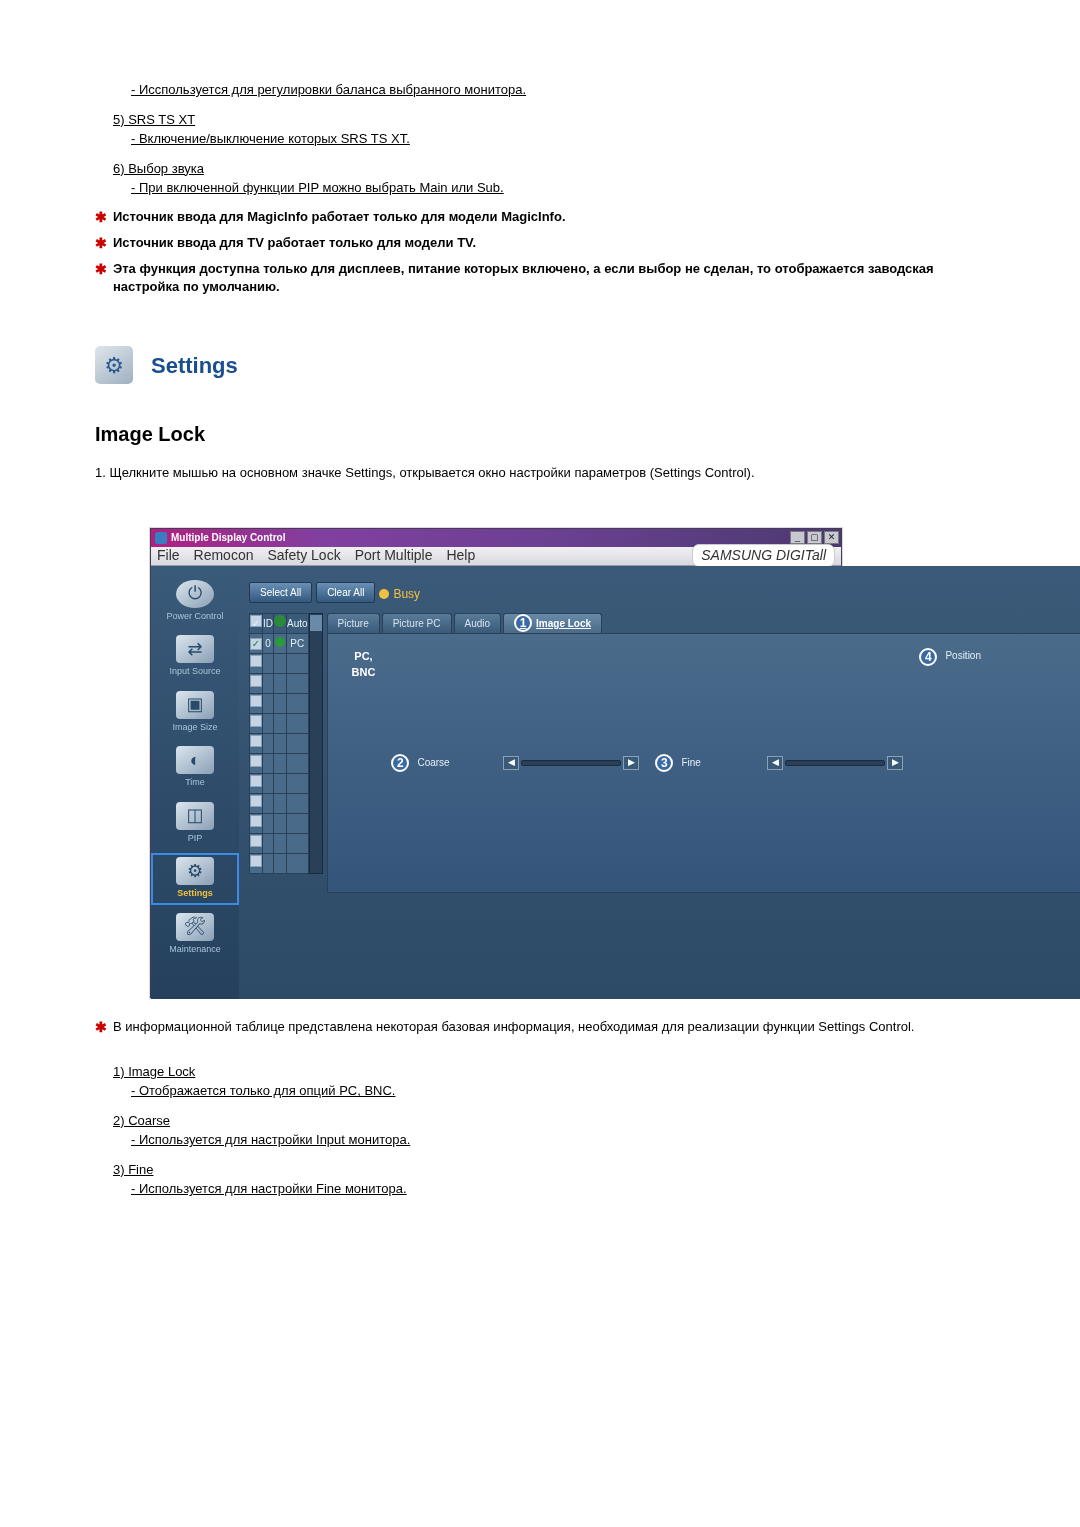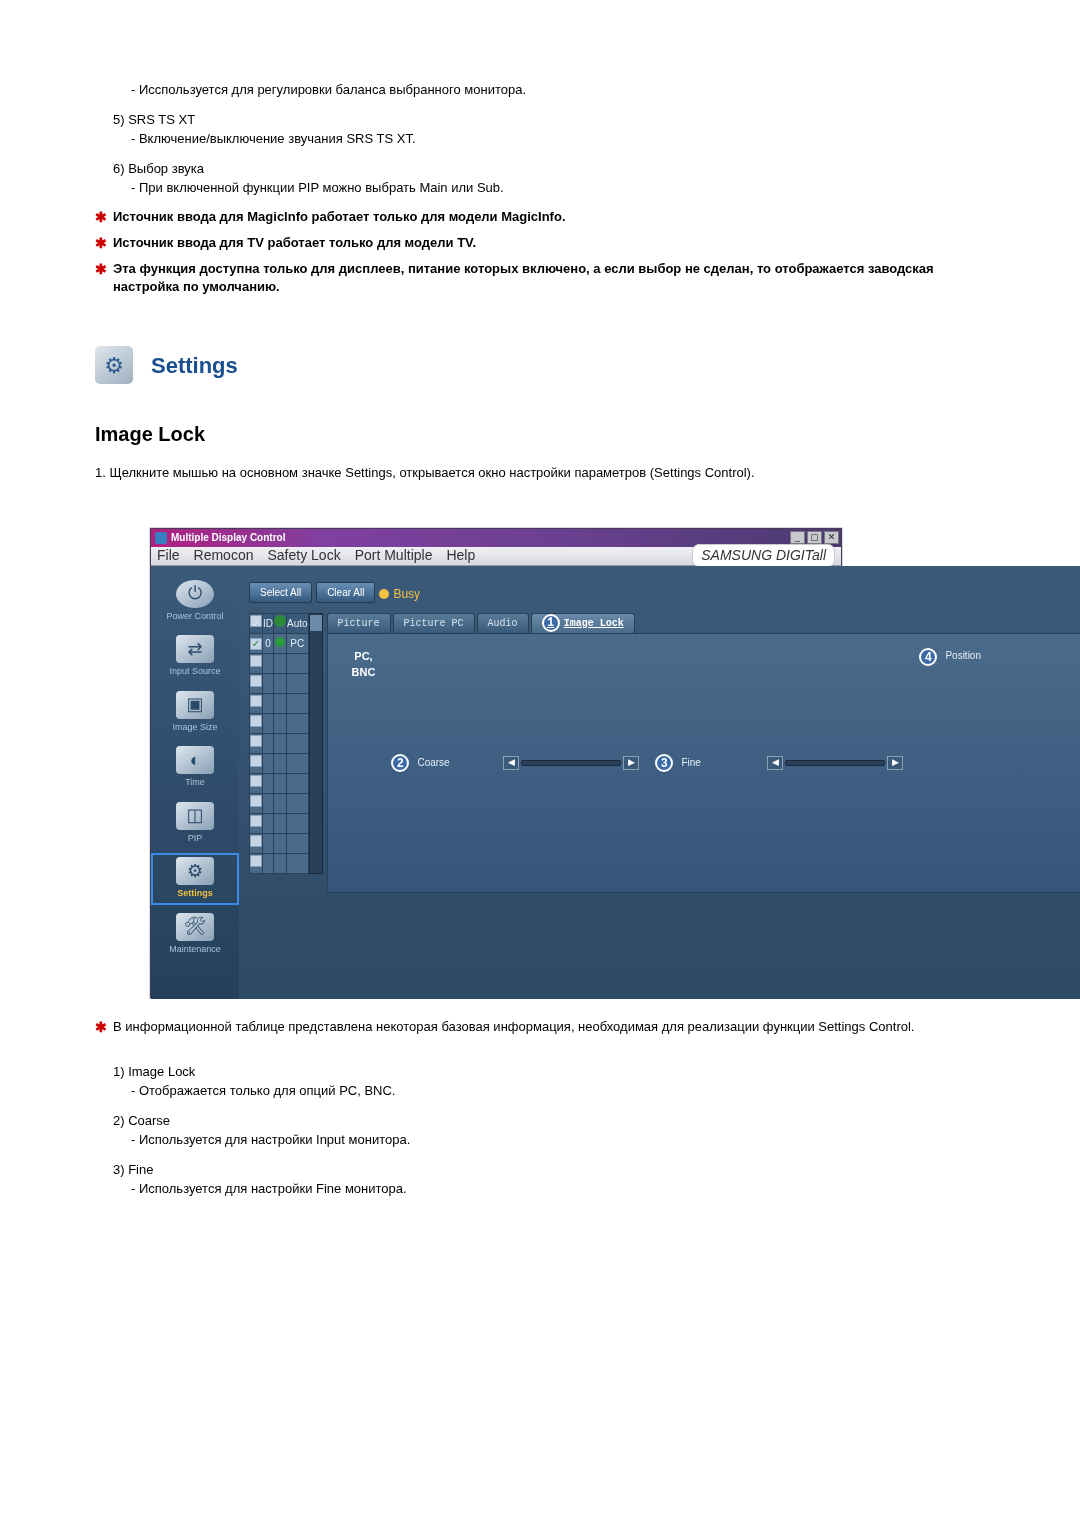--- a/index.html
+++ b/index.html
@@ -5,21 +5,21 @@
     * { margin: 0; padding: 0; box-sizing: border-box; }
     body {
       font-family: Verdana, Arial, sans-serif;
       font-size: 13px;
       color: #000;
       background: #fff;
       width: 1080px;
       padding: 80px 95px 40px 95px;
       line-height: 1.5;
     }
-    .text-block { margin-left: 18px; }
+    .text-block { margin-left: 18px; text-decoration: underline; }
     .item-num { }
     .item-desc { margin-left: 18px; margin-bottom: 10px; }
     .star-note { position: relative; padding-left: 18px; margin-top: 8px; line-height: 1.4; }
     .star-note::before { content: "✱"; color: #c00; font-weight: bold; position: absolute; left: 0; top: 0; font-size: 14px; }
     .star-note.bold { font-weight: bold; }
     .section-header { margin-top: 50px; display: flex; align-items: center; gap: 18px; }
     .section-header h2 { color: #1a4f8f; font-size: 22px; font-weight: bold; }
     .settings-icon-big {
       width: 38px; height: 38px;
       background: linear-gradient(145deg, #dfe6ec, #9fb0c0);
@@ -64,21 +64,21 @@
     .list-table td.chk span.on::after { content:"✓"; color:#2a7a3a; font-size:10px; display:block; line-height:10px; }
     .list-table .hdr-g { width:24px; }
     .list-table .hdr-g span { width:12px; height:12px; border-radius:50%; background:#2a8a3a; display:inline-block; }
     .list-table .col-id { width:30px; }
     .list-table .col-stat { width:30px; }
     .list-table .col-input { width:126px; }
     .scrolltrack { width:14px; background:#2a4058; border:1px solid #1a2a3a; }
     .scrolltrack .thumb { width:12px; height:16px; background:#6a8aaa; margin-top:1px; }
 
     .tabs { display:flex; gap:2px; }
-    .tab { background: linear-gradient(#5a7a9a, #3a5a7a); color:#d4e2ee; border:1px solid #2a4058; border-bottom:none; border-radius:3px 3px 0 0; padding:2px 10px; font-size:10px; height:20px; display:flex; align-items:center; gap:4px;font-family:Liberation Mono, monospace; }
+    .tab { background: linear-gradient(#5a7a9a, #3a5a7a); color:#d4e2ee; border:1px solid #2a4058; border-bottom:none; border-radius:3px 3px 0 0; padding:2px 10px; font-size:10px; height:20px; display:flex; align-items:center; gap:4px; }
     .tab.active { background: linear-gradient(#6a8aaa, #4a6a8a); color:#fff; font-weight:bold; text-decoration: underline; }
     .num-badge { width:18px; height:18px; border-radius:50%; background:#3a6aa6; border:2px solid #fff; color:#fff; font-weight:bold; font-size:12px; display:inline-flex; align-items:center; justify-content:center; }
 
     .panel { background: linear-gradient(#4b6b8b, #34547a); border:1px solid #2a4058; height: 260px; padding: 14px 24px; position: relative; display:flex; flex-direction:row; gap:16px; }
     .panel-title { text-align:center; color:#fff; font-weight:bold; font-size:11px; margin-bottom:4px; }
     .ctrl-row { display:flex; align-items:center; gap:8px; color:#e4eef6; font-size:10px; }
     .ctrl-row .lbl { flex:0 0 78px; }
     .slider { display:flex; align-items:center; gap:2px; }
     .slider .arrow { width:16px; height:14px; background:#3a5a7a; border:1px solid #8aa0b6; color:#fff; font-size:9px; display:flex; align-items:center; justify-content:center; }
     .slider .track { width:100px; height:6px; background:#2a4058; border:1px solid #1a2a3a; border-radius:2px; }
@@ -88,21 +88,21 @@
     .ok-btn { width:70px; height:18px; background:linear-gradient(#6a8aaa,#3a5a7a); border:1px solid #8aa0b6; color:#fff; font-size:10px; display:flex; align-items:center; justify-content:center; border-radius:2px; }
 
     .info-icon { position:absolute; right:18px; bottom:10px; width:40px; height:40px; border-radius:50%; background:radial-gradient(#d4e2ee, #7a9ab8); display:flex; align-items:center; justify-content:center; font-size:26px; color:#fff; font-family:Georgia, serif; font-style:italic; }
   </style>
 </head>
 <body>
 
 <div class="text-block">
   <div class="item-desc">- Исспользуется для регулировки баланса выбранного монитора.</div>
   <div class="item-num">5)  SRS TS XT</div>
-  <div class="item-desc">- Включение/выключение звучания SRS TS XT.</div>
+  <div class="item-desc">- Включение/выключение которых SRS TS XT.</div>
   <div class="item-num">6)  Выбор звука</div>
   <div class="item-desc">- При включенной функции PIP можно выбрать Main или Sub.</div>
 </div>
 
 <div class="star-note bold">Источник ввода для MagicInfo работает только для модели MagicInfo.</div>
 <div class="star-note bold">Источник ввода для TV работает только для модели TV.</div>
 <div class="star-note bold">Эта функция доступна только для дисплеев, питание которых включено, а если выбор не сделан, то отображается заводская настройка по умолчанию.</div>
 
 <div class="section-header">
   <div class="settings-icon-big">⚙</div>

